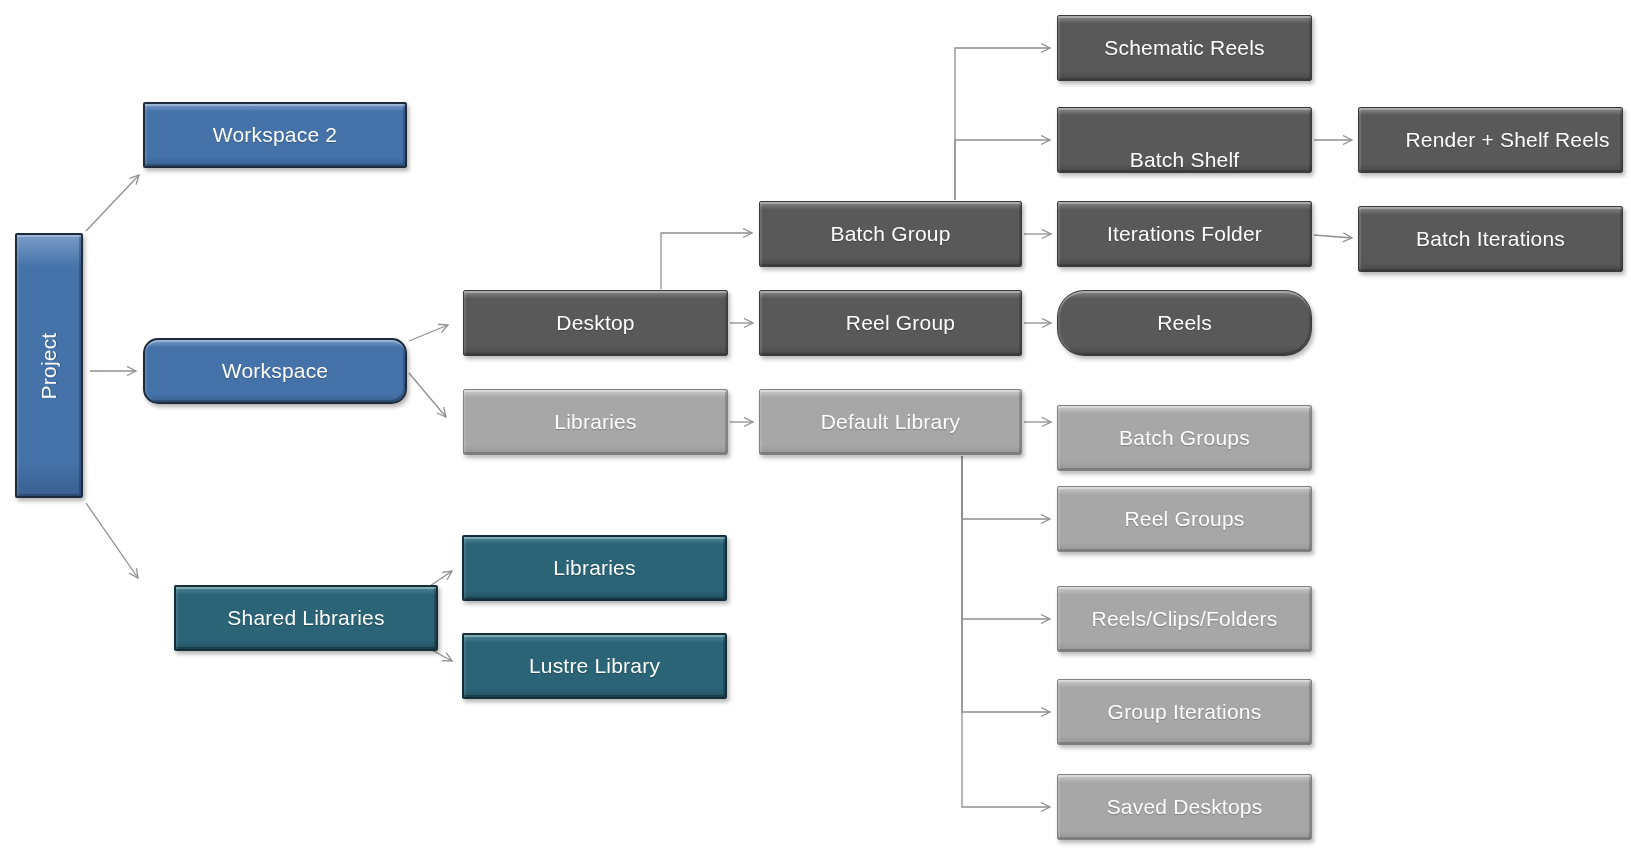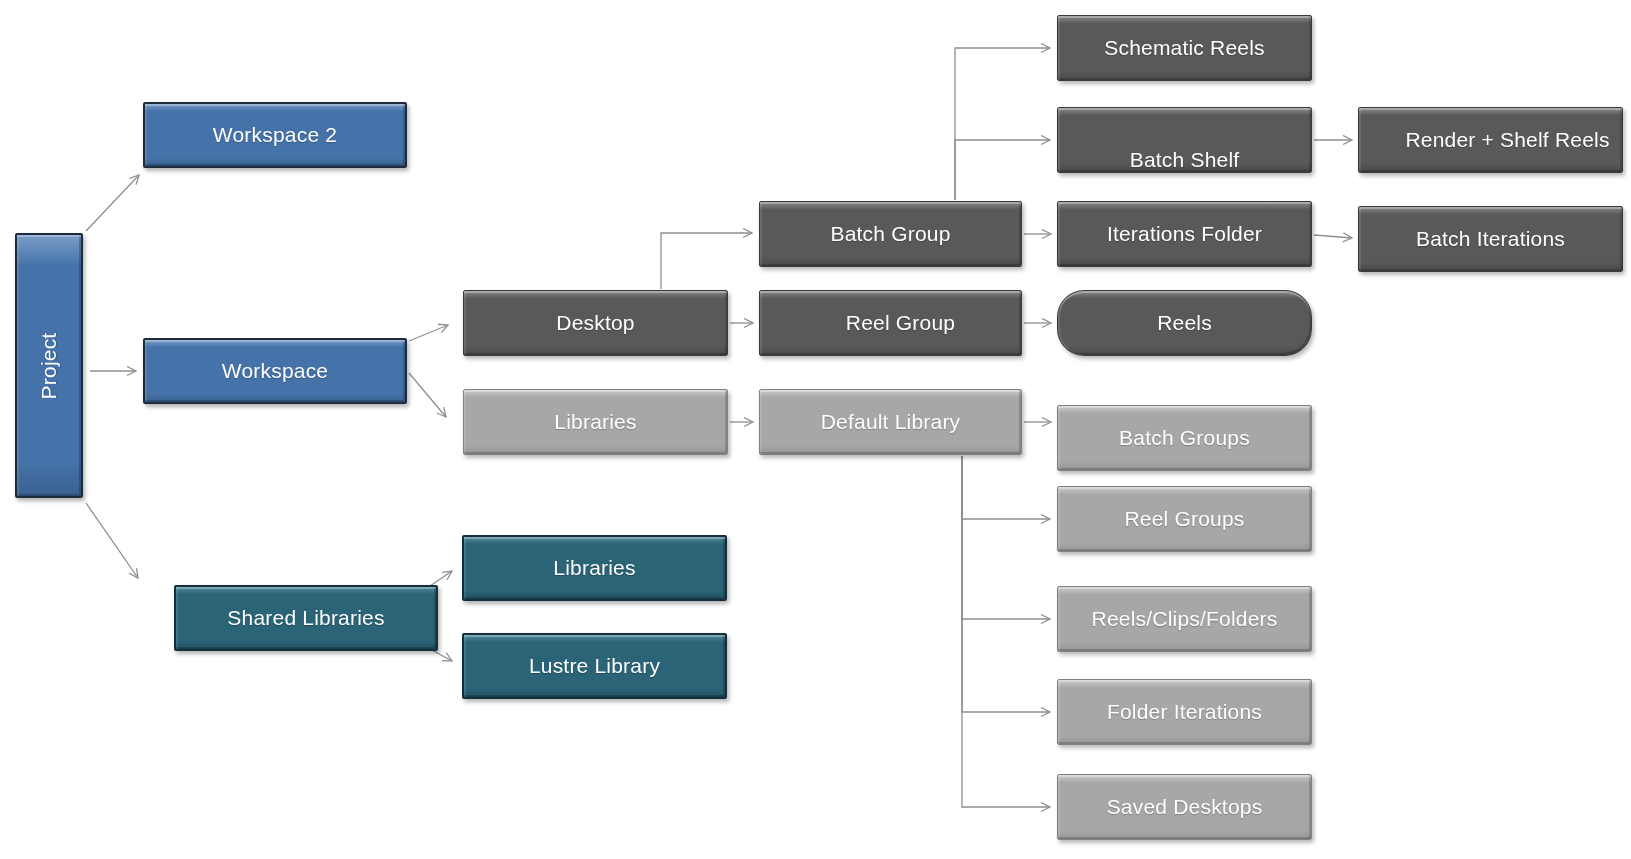--- a/index.html
+++ b/index.html
@@ -72,21 +72,21 @@
         <polyline points="408,637 452,661" fill="none" stroke="#8f8f8f" stroke-width="1.3" marker-end="url(#arrow)"></polyline>
       </g>
   </svg>
   <div id="nodes">
       <div class="node blue vertical" style="left: 15px; top: 233px; width: 68px; height: 265px; background: linear-gradient(rgb(123, 156, 199) 0%, rgb(69, 115, 169) 12%, rgb(69, 115, 169) 86%, rgb(58, 97, 144) 100%); border-color: rgb(30, 43, 61); color: rgb(255, 255, 255);">
         <span class="lbl">Project</span>
       </div>
       <div class="node blue" style="left: 143px; top: 102px; width: 264px; height: 66px; background: linear-gradient(rgb(123, 156, 199) 0%, rgb(69, 115, 169) 12%, rgb(69, 115, 169) 86%, rgb(58, 97, 144) 100%); border-color: rgb(30, 43, 61); color: rgb(255, 255, 255);">
         <span class="lbl">Workspace 2</span>
       </div>
-      <div class="node blue" style="left: 143px; top: 338px; width: 264px; height: 66px; background: linear-gradient(rgb(123, 156, 199) 0%, rgb(69, 115, 169) 12%, rgb(69, 115, 169) 86%, rgb(58, 97, 144) 100%); border-color: rgb(30, 43, 61); color: rgb(255, 255, 255);">
+      <div class="node blue" style="left: 143px; top: 338px; width: 264px; height: 66px; background: linear-gradient(rgb(123, 156, 199) 0%, rgb(69, 115, 169) 12%, rgb(69, 115, 169) 86%, rgb(58, 97, 144) 100%); border-color: rgb(30, 43, 61); color: rgb(255, 255, 255); border-radius: 15px;">
         <span class="lbl">Workspace</span>
       </div>
       <div class="node teal" style="left: 142px; top: 585px; width: 264px; height: 66px; background: linear-gradient(rgb(83, 136, 154) 0%, rgb(43, 100, 119) 12%, rgb(43, 100, 119) 86%, rgb(34, 81, 96) 100%); border-color: rgb(20, 47, 58); color: rgb(255, 255, 255); margin-left: 32px;">
         <span class="lbl">Shared Libraries</span>
       </div>
       <div class="node dark" style="left: 463px; top: 290px; width: 265px; height: 66px; background: linear-gradient(rgb(138, 138, 138) 0%, rgb(89, 89, 89) 12%, rgb(89, 89, 89) 86%, rgb(72, 72, 72) 100%); border-color: rgb(58, 58, 58); color: rgb(255, 255, 255); text-align: center;">
         <span class="lbl">Desktop</span>
       </div>
       <div class="node light" style="left: 463px; top: 389px; width: 265px; height: 66px; background: linear-gradient(rgb(204, 204, 204) 0%, rgb(167, 167, 167) 12%, rgb(167, 167, 167) 86%, rgb(150, 150, 150) 100%); border-color: rgb(129, 129, 129); color: rgb(255, 255, 255);">
         <span class="lbl">Libraries</span>
@@ -121,21 +121,21 @@
       <div class="node light" style="left: 1057px; top: 389px; width: 255px; height: 66px; background: linear-gradient(rgb(204, 204, 204) 0%, rgb(167, 167, 167) 12%, rgb(167, 167, 167) 86%, rgb(150, 150, 150) 100%); border-color: rgb(129, 129, 129); color: rgb(255, 255, 255); margin-top: 16px;">
         <span class="lbl">Batch Groups</span>
       </div>
       <div class="node light" style="left: 1057px; top: 486px; width: 255px; height: 66px; background: linear-gradient(rgb(204, 204, 204) 0%, rgb(167, 167, 167) 12%, rgb(167, 167, 167) 86%, rgb(150, 150, 150) 100%); border-color: rgb(129, 129, 129); color: rgb(255, 255, 255);">
         <span class="lbl">Reel Groups</span>
       </div>
       <div class="node light" style="left: 1057px; top: 586px; width: 255px; height: 66px; background: linear-gradient(rgb(204, 204, 204) 0%, rgb(167, 167, 167) 12%, rgb(167, 167, 167) 86%, rgb(150, 150, 150) 100%); border-color: rgb(129, 129, 129); color: rgb(255, 255, 255);">
         <span class="lbl">Reels/Clips/Folders</span>
       </div>
       <div class="node light" style="left: 1057px; top: 679px; width: 255px; height: 66px; background: linear-gradient(rgb(204, 204, 204) 0%, rgb(167, 167, 167) 12%, rgb(167, 167, 167) 86%, rgb(150, 150, 150) 100%); border-color: rgb(129, 129, 129); color: rgb(255, 255, 255);">
-        <span class="lbl">Folder Iterations</span>
+        <span class="lbl">Group Iterations</span>
       </div>
       <div class="node light" style="left: 1057px; top: 774px; width: 255px; height: 66px; background: linear-gradient(rgb(204, 204, 204) 0%, rgb(167, 167, 167) 12%, rgb(167, 167, 167) 86%, rgb(150, 150, 150) 100%); border-color: rgb(129, 129, 129); color: rgb(255, 255, 255);">
         <span class="lbl">Saved Desktops</span>
       </div>
       <div class="node dark" style="left: 1358px; top: 107px; width: 265px; height: 66px; background: linear-gradient(rgb(138, 138, 138) 0%, rgb(89, 89, 89) 12%, rgb(89, 89, 89) 86%, rgb(72, 72, 72) 100%); border-color: rgb(58, 58, 58); color: rgb(255, 255, 255); padding-left: 34px;">
         <span class="lbl">Render + Shelf Reels</span>
       </div>
       <div class="node dark" style="left: 1358px; top: 206px; width: 265px; height: 66px; background: linear-gradient(rgb(138, 138, 138) 0%, rgb(89, 89, 89) 12%, rgb(89, 89, 89) 86%, rgb(72, 72, 72) 100%); border-color: rgb(58, 58, 58); color: rgb(255, 255, 255);">
         <span class="lbl">Batch Iterations</span>
       </div>

